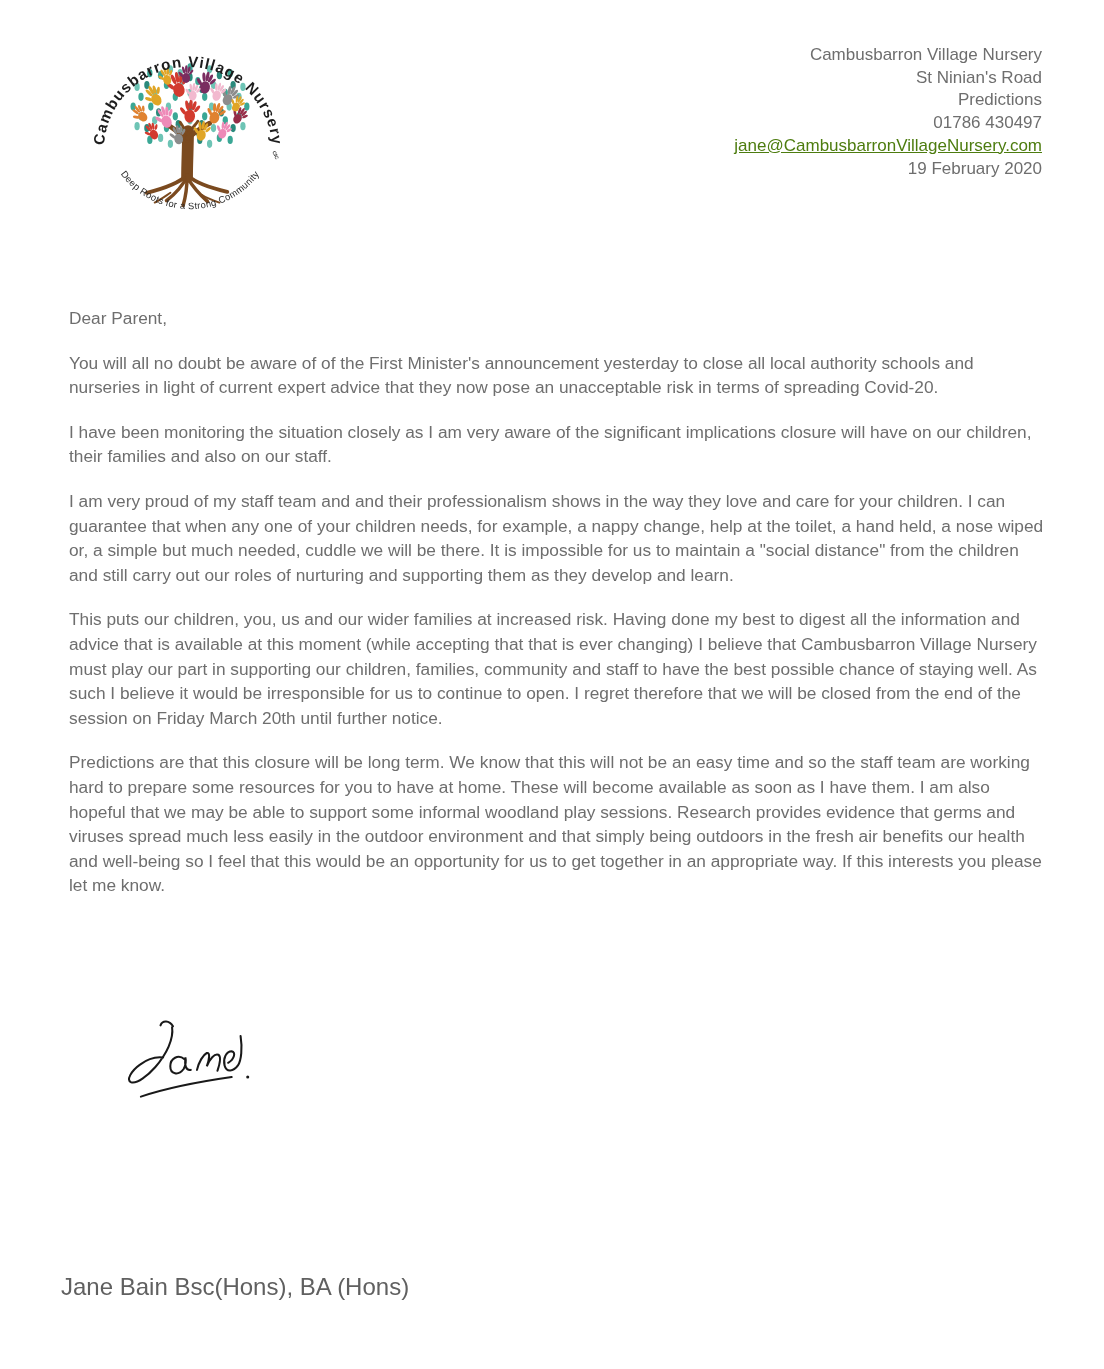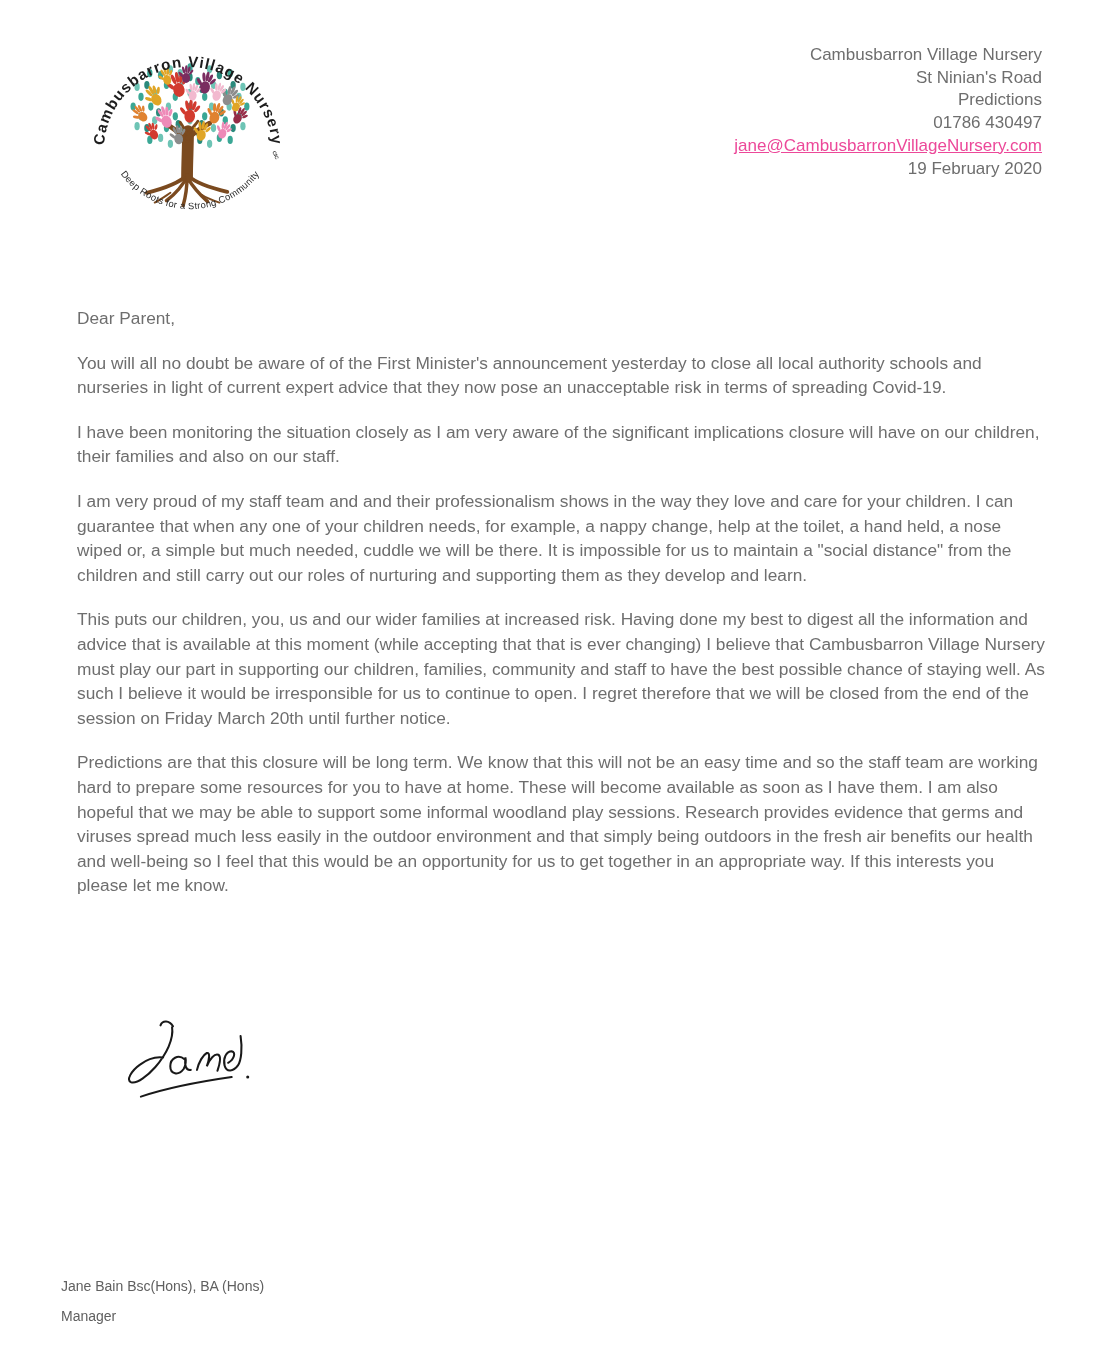--- a/index.html
+++ b/index.html
@@ -23,46 +23,46 @@
   .address {
     position: absolute;
     top: 44px;
     right: 62px;
     text-align: right;
     font-size: 17px;
     line-height: 22.7px;
     color: #6e6e6e;
   }
   .address a.email-link {
-    color: #ec4899;
+    color: #4d7c0f;
     text-decoration: underline;
     cursor: pointer;
   }
 
   
   .letter {
     position: absolute;
     left: 61px;
     top: 306px;
     width: 988px;
     font-size: 17.3px;
     line-height: 24.6px;
     color: #6e6e6e;
   }
-  .letter p { margin: 0 0 20px 16px; }
+  .letter p { margin: 0 0 20px 8px; }
 
   
   .signature { position: absolute; left: 116px; top: 1012px; }
 
   
   .signer {
     position: absolute;
     left: 61px;
     top: 1272px;
-    font-size: 14px;
+    font-size: 24px;
     line-height: 29.5px;
     color: #606060;
   }
 </style>
 </head>
 <body>
 
 <div class="page">
 
   <div class="logo">
@@ -200,21 +200,21 @@
     <div>Cambusbarron Village Nursery</div>
     <div>St Ninian's Road</div>
     <div>Predictions</div>
     <div>01786 430497</div>
     <div><a class="email-link">jane@CambusbarronVillageNursery.com</a></div>
     <div>19 February 2020</div>
   </div>
 
   <div class="letter">
     <p>Dear Parent,</p>
-    <p>You will all no doubt be aware of of the First Minister's announcement yesterday to close all local authority schools and nurseries in light of current expert advice that they now pose an unacceptable risk in terms of spreading Covid-19.</p>
+    <p>You will all no doubt be aware of of the First Minister's announcement yesterday to close all local authority schools and nurseries in light of current expert advice that they now pose an unacceptable risk in terms of spreading Covid-20.</p>
     <p>I have been monitoring the situation closely as I am very aware of the significant implications closure will have on our children, their families and also on our staff.</p>
     <p>I am very proud of my staff team and and their professionalism shows in the way they love and care for your children. I can guarantee that when any one of your children needs, for example, a nappy change, help at the toilet, a hand held, a nose wiped or, a simple but much needed, cuddle we will be there. It is impossible for us to maintain a "social distance" from the children and still carry out our roles of nurturing and supporting them as they develop and learn.</p>
     <p>This puts our children, you, us and our wider families at increased risk. Having done my best to digest all the information and advice that is available at this moment (while accepting that that is ever changing) I believe that Cambusbarron Village Nursery must play our part in supporting our children, families, community and staff to have the best possible chance of staying well. As such I believe it would be irresponsible for us to continue to open. I regret therefore that we will be closed from the end of the session on Friday March 20th until further notice.</p>
     <p>Predictions are that this closure will be long term. We know that this will not be an easy time and so the staff team are working hard to prepare some resources for you to have at home. These will become available as soon as I have them. I am also hopeful that we may be able to support some informal woodland play sessions. Research provides evidence that germs and viruses spread much less easily in the outdoor environment and that simply being outdoors in the fresh air benefits our health and well-being so I feel that this would be an opportunity for us to get together in an appropriate way. If this interests you please let me know.</p>
   </div>
 
   <div class="signature">
     <svg viewBox="0 0 200 110" width="178" height="98">
       <g stroke="#191919" stroke-width="2.3" fill="none" stroke-linecap="round">
         <path d="M64,16 C60,9 52,9 50,15"></path>
@@ -223,16 +223,15 @@
         <path d="M91,65 C93,56 98,48 102,46 C106,45 105,53 102,61 C105,53 111,46 115,48 C119,50 116,60 114,66"></path>
         <path d="M126,57 C133,53 135,45 130,44 C124,44 120,52 122,60 C124,68 132,67 137,60 C141,54 142,40 140,27"></path>
         <path d="M28,95 C58,85 102,77 130,73"></path>
       </g>
       <circle cx="148" cy="73" r="1.7" fill="#191919"></circle>
     </svg>
   </div>
 
   <div class="signer">
     <div>Jane Bain Bsc(Hons), BA (Hons)</div>
-    <div>Manager</div>
   </div>
 
 </div>
 
 </body></html>

